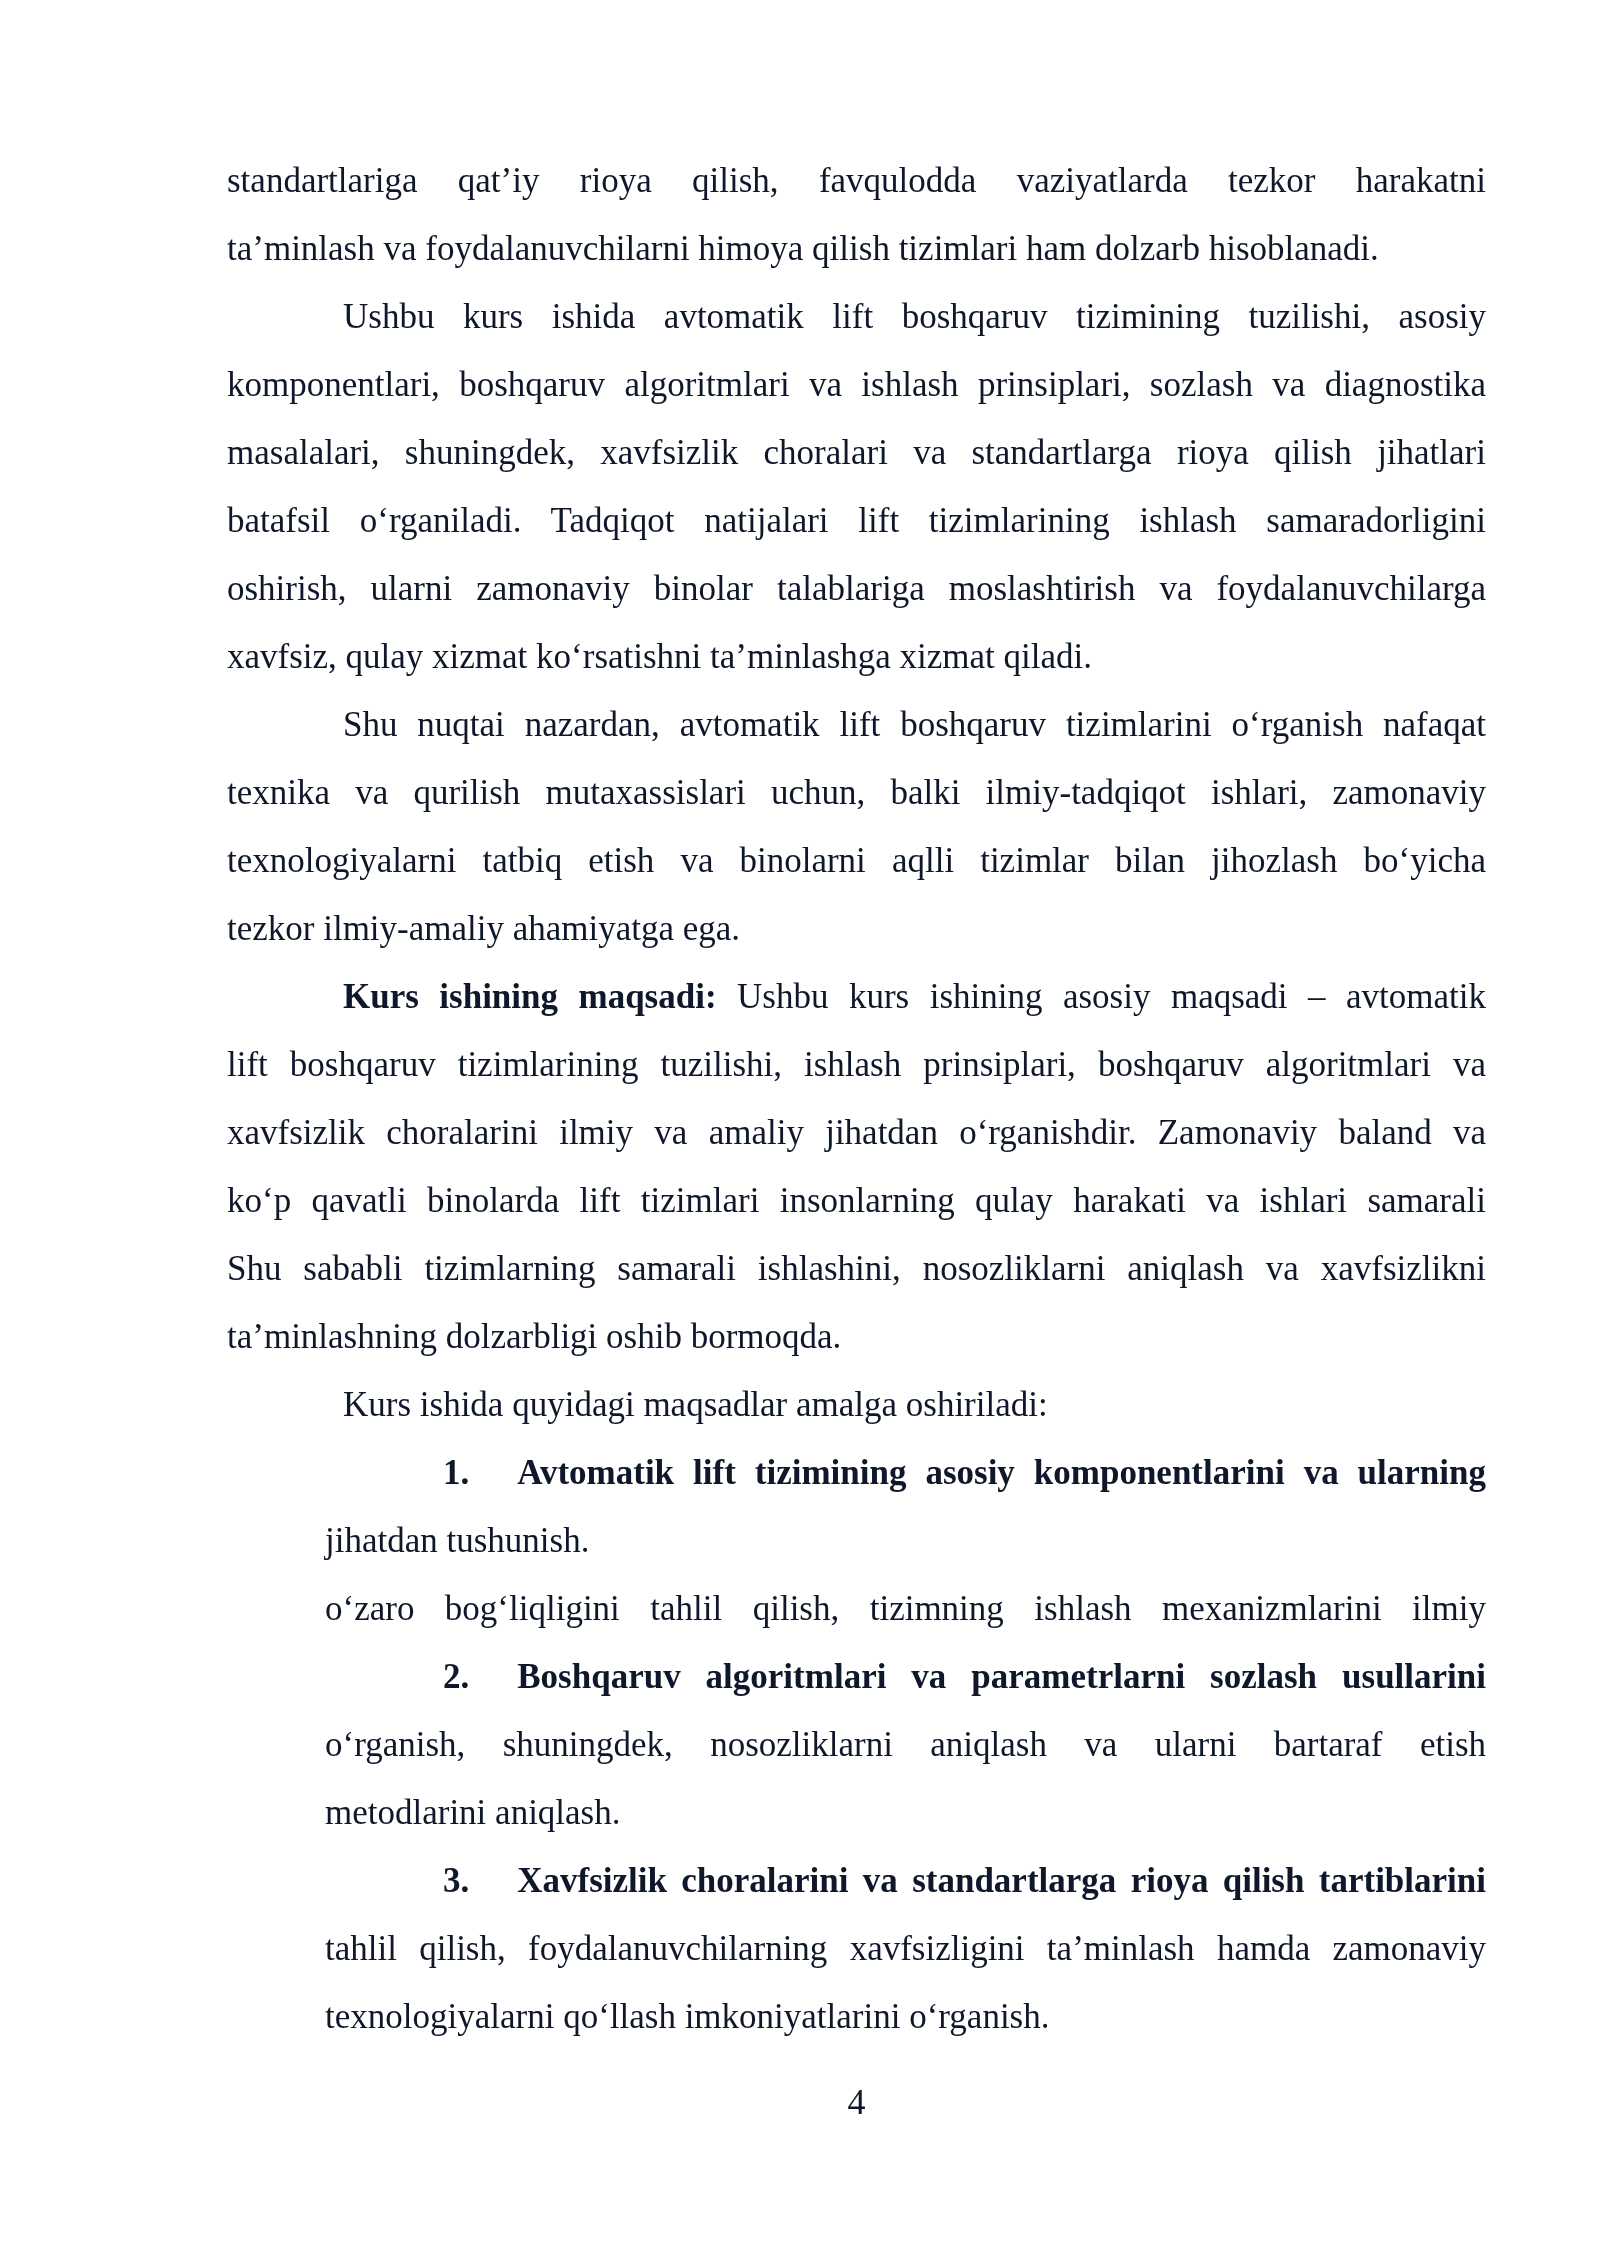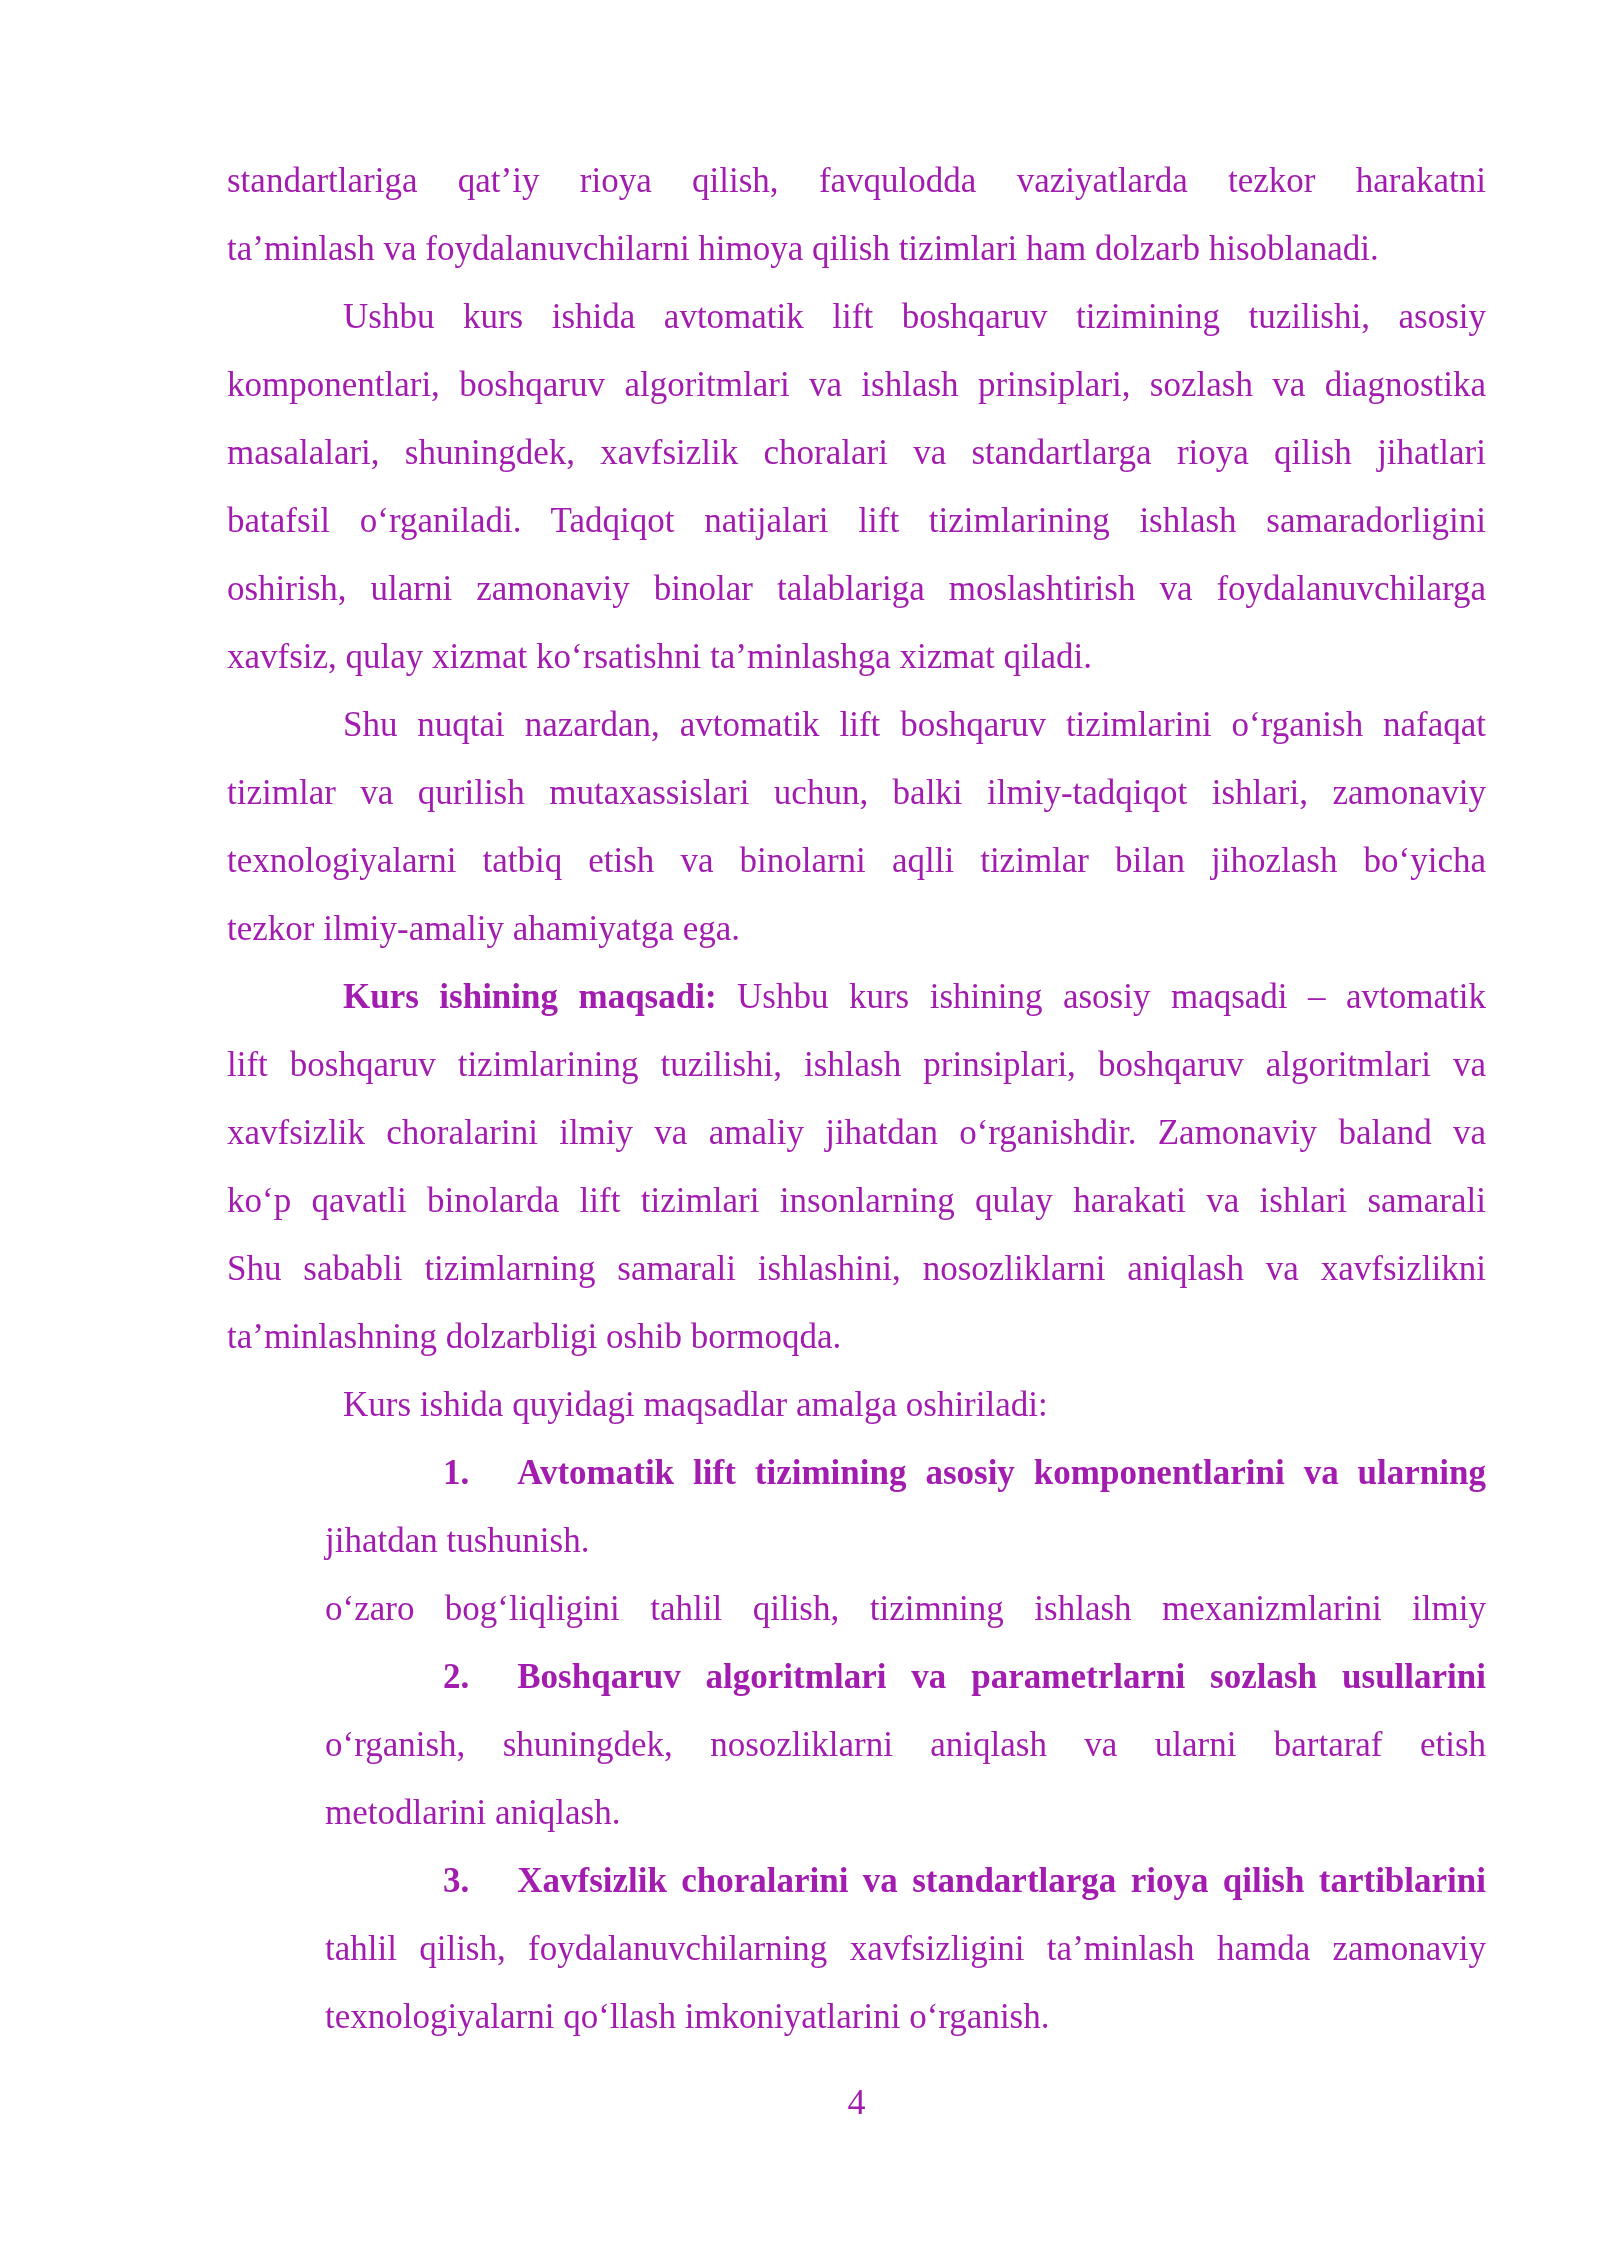--- a/index.html
+++ b/index.html
@@ -1,20 +1,20 @@
 <!DOCTYPE html>
 <html><head>
 <meta charset="utf-8">
 <style>
   html,body{margin:0;padding:0;background:#e8e8e8;}
   .page{
     position:relative;
     width:1600px;height:2262px;
     background:#ffffff;
-    color:#a21caf;
+    color:#0f172a;
     font-family:"Liberation Serif","DejaVu Serif",serif;
     overflow:hidden;
   }
   .textblock{
     position:absolute;
     left:227px;top:147px;width:1259px;
   }
   .ln{
     font-size:35px;
     line-height:68px;
@@ -50,21 +50,21 @@
   <div class="textblock">
       <div class="ln j">standartlariga qat’iy rioya qilish, favqulodda vaziyatlarda tezkor harakatni</div>
       <div class="ln l">ta’minlash va foydalanuvchilarni himoya qilish tizimlari ham dolzarb hisoblanadi.</div>
       <div class="ln j ind">Ushbu kurs ishida avtomatik lift boshqaruv tizimining tuzilishi, asosiy</div>
       <div class="ln j">komponentlari, boshqaruv algoritmlari va ishlash prinsiplari, sozlash va diagnostika</div>
       <div class="ln j">masalalari, shuningdek, xavfsizlik choralari va standartlarga rioya qilish jihatlari</div>
       <div class="ln j">batafsil o‘rganiladi. Tadqiqot natijalari lift tizimlarining ishlash samaradorligini</div>
       <div class="ln j">oshirish, ularni zamonaviy binolar talablariga moslashtirish va foydalanuvchilarga</div>
       <div class="ln l">xavfsiz, qulay xizmat ko‘rsatishni ta’minlashga xizmat qiladi.</div>
       <div class="ln j ind">Shu nuqtai nazardan, avtomatik lift boshqaruv tizimlarini o‘rganish nafaqat</div>
-      <div class="ln j">tizimlar va qurilish mutaxassislari uchun, balki ilmiy-tadqiqot ishlari, zamonaviy</div>
+      <div class="ln j">texnika va qurilish mutaxassislari uchun, balki ilmiy-tadqiqot ishlari, zamonaviy</div>
       <div class="ln j">texnologiyalarni tatbiq etish va binolarni aqlli tizimlar bilan jihozlash bo‘yicha</div>
       <div class="ln l">tezkor ilmiy-amaliy ahamiyatga ega.</div>
       <div class="ln j ind"><b>Kurs ishining maqsadi:</b> Ushbu kurs ishining asosiy maqsadi – avtomatik</div>
       <div class="ln j">lift boshqaruv tizimlarining tuzilishi, ishlash prinsiplari, boshqaruv algoritmlari va</div>
       <div class="ln j">xavfsizlik choralarini ilmiy va amaliy jihatdan o‘rganishdir. Zamonaviy baland va</div>
       <div class="ln j">ko‘p qavatli binolarda lift tizimlari insonlarning qulay harakati va ishlari samarali</div>
       <div class="ln j">Shu sababli tizimlarning samarali ishlashini, nosozliklarni aniqlash va xavfsizlikni</div>
       <div class="ln l">ta’minlashning dolzarbligi oshib bormoqda.</div>
       <div class="ln l ind">Kurs ishida quyidagi maqsadlar amalga oshiriladi:</div>
       <div class="ln j listart"><span class="num">1.</span><span class="tab"></span>Avtomatik lift tizimining asosiy komponentlarini va ularning</div>

